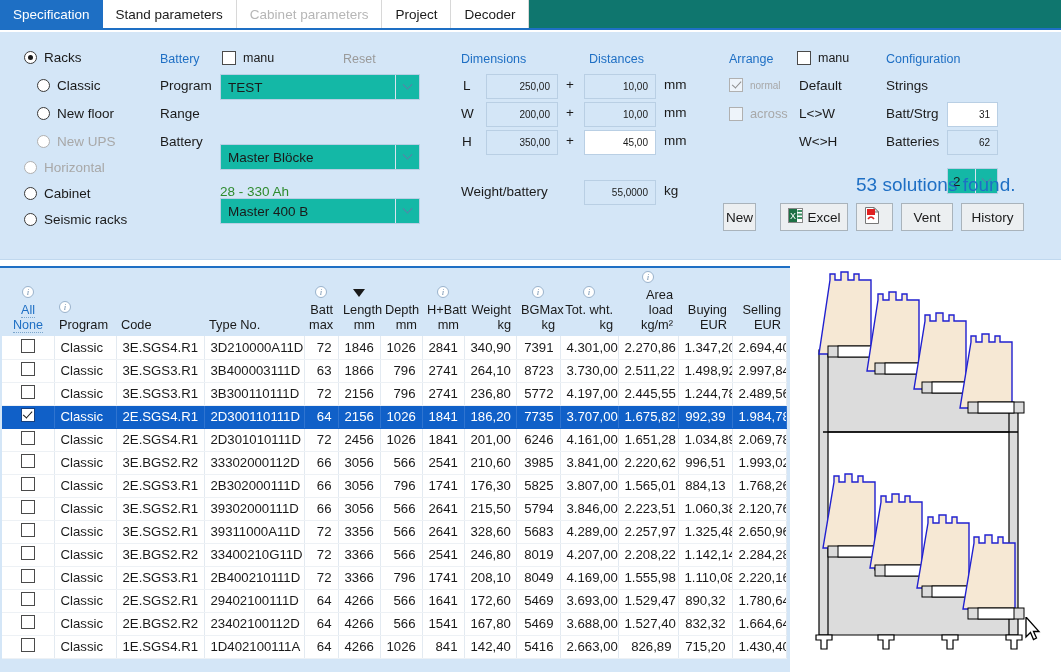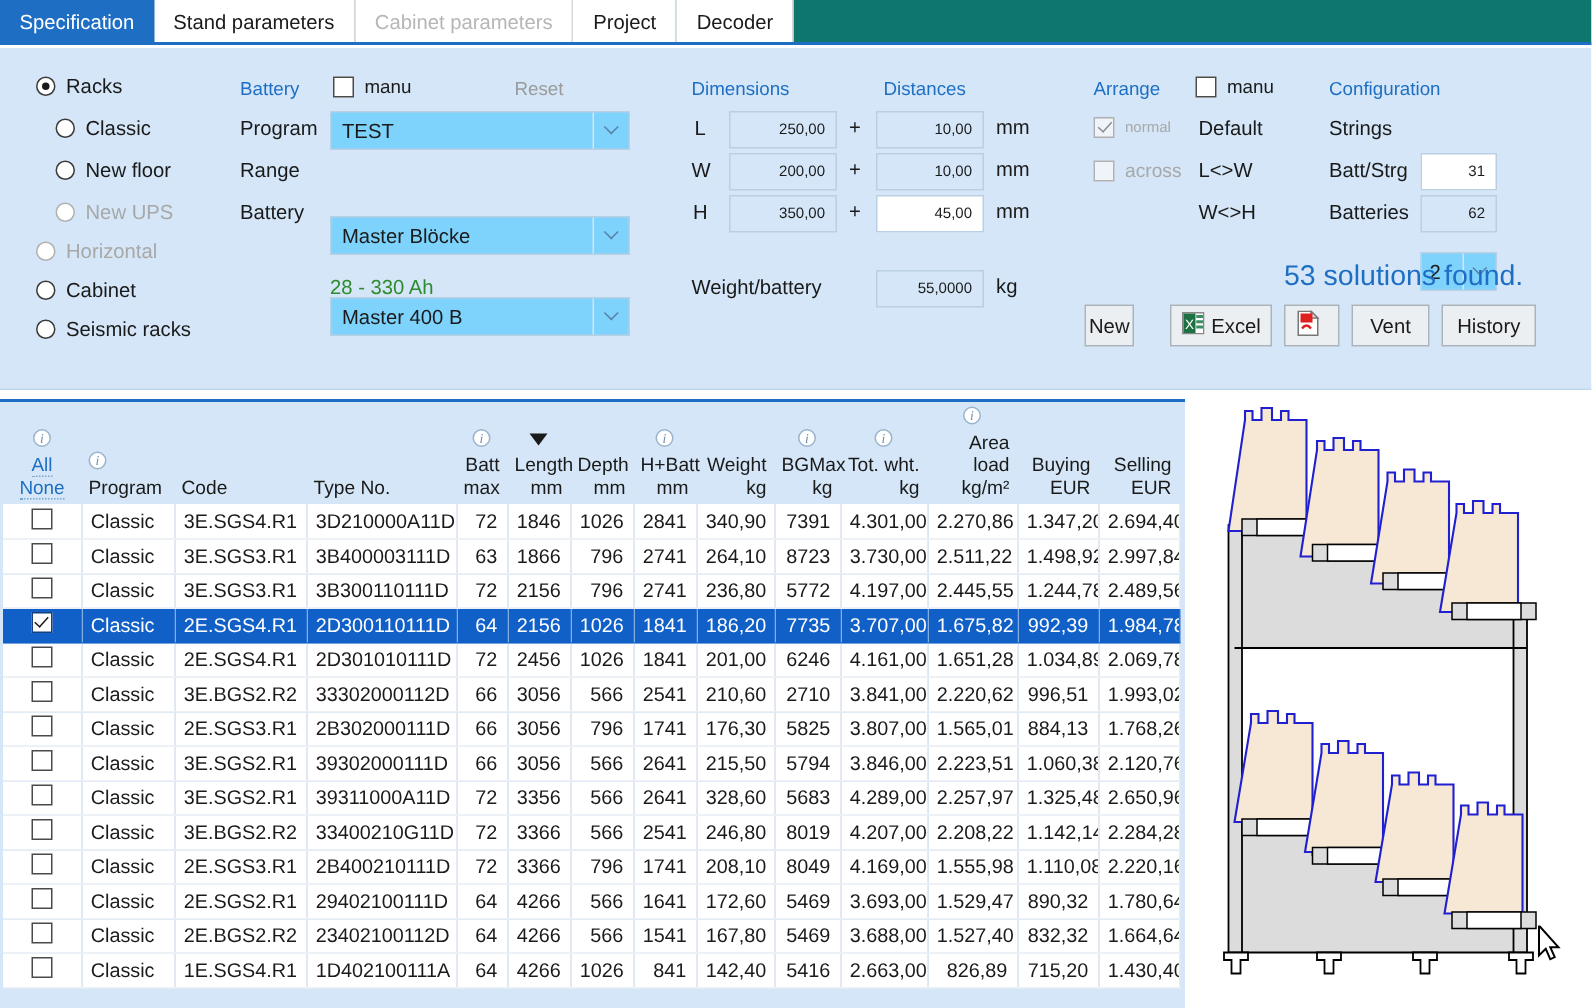--- a/index.html
+++ b/index.html
@@ -70,21 +70,21 @@
   .cb.checked::after {
     content: ""; position: absolute; left: 3.6px; top: 0.4px;
     width: 4px; height: 8.4px;
     border: solid #1a1a1a; border-width: 0 1.8px 1.8px 0;
     transform: rotate(42deg);
   }
   .cb.dim.checked::after { border-color: #8d8d8d; }
 
   
   .combo {
-    height: 26px; background: #7dd3fc; border: 1px solid #b9cfe4;
+    height: 26px; background: #14b8a6; border: 1px solid #b9cfe4;
     display: flex; align-items: center; position: relative;
   }
   .combo .val {
     flex: 1; padding-left: 7px; font-size: 13.5px; color: #1a1a1a;
     overflow: hidden; white-space: nowrap;
   }
   .combo .arrowbox {
     width: 24px; height: 100%; border-left: 1px solid #d8e4ef;
     display: flex; align-items: center; justify-content: center;
   }
@@ -507,21 +507,21 @@
           <tr>
             <td class="c"><span class="cb"></span></td>
             <td class="l">Classic</td>
             <td class="l">3E.BGS2.R2</td>
             <td class="l">33302000112D</td>
             <td>66</td>
             <td>3056</td>
             <td>566</td>
             <td>2541</td>
             <td>210,60</td>
-            <td>2710</td>
+            <td>3985</td>
             <td>3.841,00</td>
             <td>2.220,62</td>
             <td>996,51</td>
             <td>1.993,02</td>
           </tr>
           <tr>
             <td class="c"><span class="cb"></span></td>
             <td class="l">Classic</td>
             <td class="l">2E.SGS3.R1</td>
             <td class="l">2B302000111D</td>

